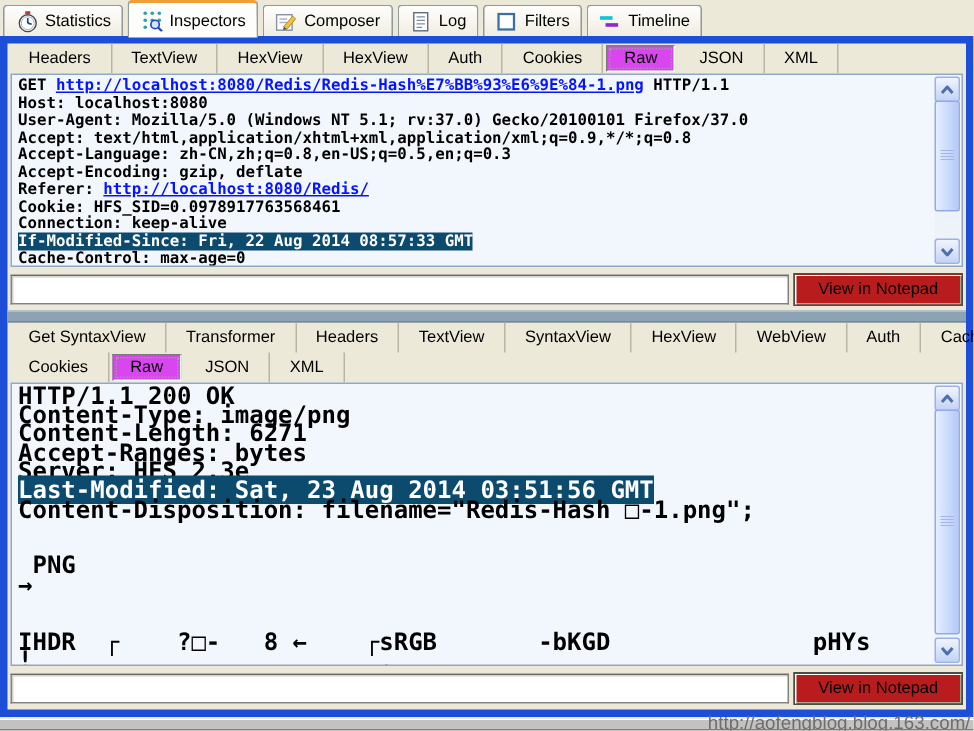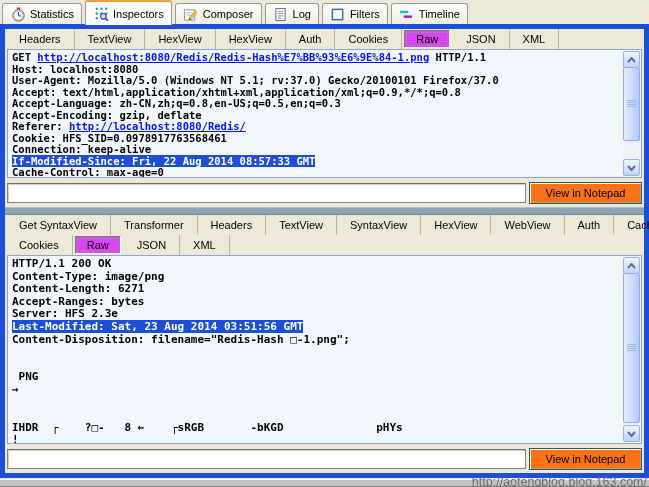--- a/index.html
+++ b/index.html
@@ -27,44 +27,44 @@
         white-space:nowrap;cursor:default;}
   .itab.selected{border:1px solid;border-color:#7c7c7c #ffffff #ffffff #7c7c7c;
         background:#d946ef;margin:1px 3px 1px 2px;padding:0 11px;
         outline:1px dotted #9a9a9a;outline-offset:-3px;}
 
   
   .rawbox{position:relative;margin:0 2px;background:#f2f7fe;border:1px solid #90a7c4;
           overflow:hidden;font-family:"DejaVu Sans Mono",monospace;font-weight:bold;
           color:#000;flex:none;}
   .request-box{height:127px;font-size:10.5px;line-height:11.5px;}
-  .response-box{flex:1;font-size:11px;line-height:12.6px;}
+  .response-box{flex:1;font-size:16px;line-height:12.6px;}
   .lines{padding:2px 22px 2px 4px;white-space:pre;}
   .line{white-space:pre;}
   .line .link{color:#0414ff;text-decoration:underline;cursor:pointer;}
-  .line .hl{background:#1d4ed8;color:#fff;}
+  .line .hl{background:#0c4a6e;color:#fff;}
 
   
   .sb{position:absolute;top:1px;bottom:1px;right:1px;width:17px;background:#eef2f9;}
   .sb .sbtn{position:absolute;left:0;width:15px;height:15px;border:1px solid #9cb2e4;
         border-radius:2px;background:linear-gradient(#f0f4fe,#c3d3f7);
         display:flex;align-items:center;justify-content:center;}
   .sb .up{top:0;}
   .sb .down{bottom:0;}
   .sb .thumb{position:absolute;left:0;width:15px;border:1px solid #93aae6;border-radius:2px;
         background:linear-gradient(90deg,#e6eefe 0%,#cfdefc 45%,#b4c9f8 100%);}
   .sb .thumb i{position:absolute;left:3px;right:3px;top:50%;height:7px;margin-top:-4px;
         background:repeating-linear-gradient(#9fb6ee 0 1px,transparent 1px 2px);display:block;}
 
   
   .action-row{display:flex;align-items:center;padding:4px 2px 3px 2px;gap:3px;flex:none;}
   .textinput{flex:1;height:20px;background:#fff;border:1px solid #848280;
         border-top-color:#6d6b68;box-shadow:inset 1px 1px 0 #d5d2ca;
         font-family:"Liberation Sans",sans-serif;font-size:11px;padding:0 3px;box-sizing:border-box;}
-  .notepad-btn{width:113px;height:22px;flex:none;background:#f97316;border:1px solid #4d4d42;
+  .notepad-btn{width:113px;height:22px;flex:none;background:#b91c1c;border:1px solid #4d4d42;
         box-shadow:inset 1px 1px 0 #ffffff, inset -1px -1px 0 #a9a593;
         font-family:"Liberation Sans",sans-serif;font-size:11px;color:#000;cursor:default;}
 
   
   .splitter{height:6px;flex:none;background:#8da3b4;
         border-top:1px solid #aebfcc;border-bottom:1px solid #70889a;cursor:ns-resize;}
 
   
   .footer{position:absolute;left:0;right:0;bottom:0;height:8px;background:#c2c2c2;
         border-top:1px solid #ffffff;border-bottom:1px solid #7e7e7e;box-sizing:border-box;z-index:2;}

